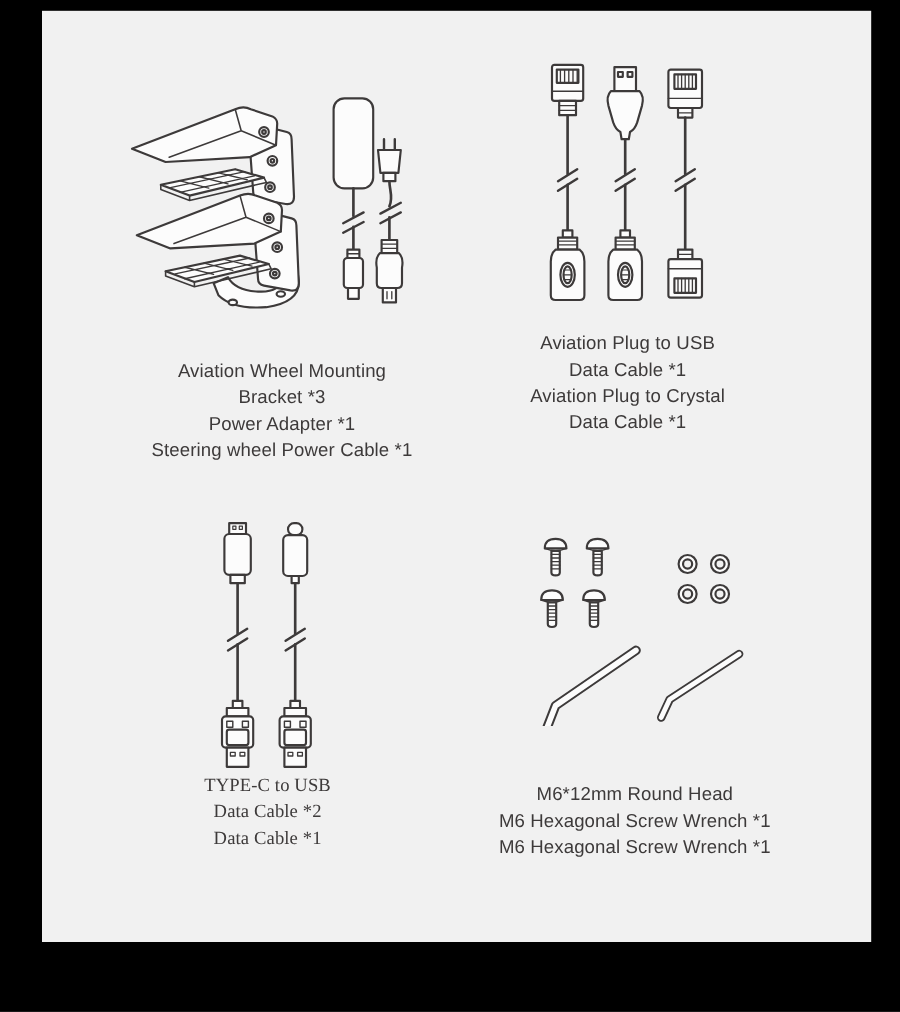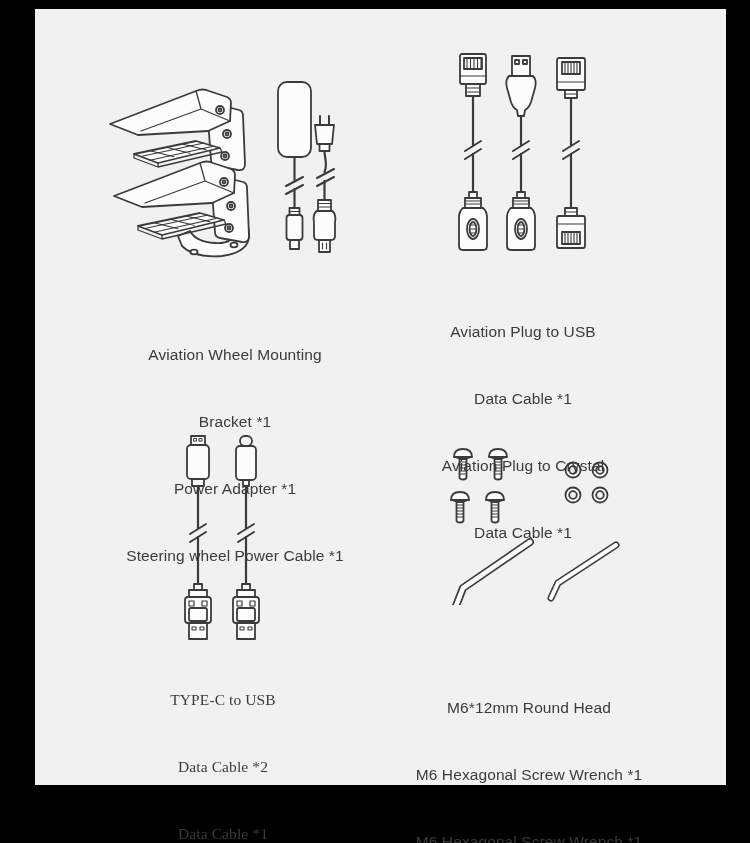--- a/index.html
+++ b/index.html
@@ -2,21 +2,21 @@
 <html><head>
 <meta charset="utf-8">
 <style>
   html,body{margin:0;padding:0;background:#000;}
   .screen{position:relative;width:750px;height:843px;background:#000;overflow:hidden;
           font-family:"Liberation Sans",sans-serif;}
   .panel{position:absolute;left:35px;top:9px;width:691px;height:776px;background:#f1f1f1;}
   .illus{position:absolute;}
   .label{position:absolute;text-align:center;color:#3d3a3a;font-size:15.5px;line-height:22px;
          letter-spacing:.1px;}
-  .label div{white-space:nowrap;margin-top:45px;}
+  .label div{white-space:nowrap;}
   
   #label-steering{left:85px;top:299px;width:300px;}
   #label-aviation{left:417px;top:276px;width:212px;}
   #label-usb{left:118px;top:644px;width:210px;font-family:Liberation Serif, serif;}
   #label-hardware{left:398px;top:652px;width:262px;}
   
   #illus-steering{left:100px;top:80px;}
   #illus-aviation{left:445px;top:50px;}
   #illus-usb{left:170px;top:432px;}
   #illus-hardware{left:440px;top:440px;}
@@ -232,21 +232,21 @@
     <g>
       <path class="ln" d="M90,102 L23,148 L16,166" stroke-width="8"></path>
       <path class="ln" d="M90,102 L23,148 L16,166" stroke="#fcfcfc" stroke-width="4.6"></path>
       <path class="ln" d="M176,105 L118,143 L111,158" stroke-width="7"></path>
       <path class="ln" d="M176,105 L118,143 L111,158" stroke="#fcfcfc" stroke-width="4"></path>
     </g>
   </svg>
 
   <div id="label-steering" class="label">
     <div>Aviation Wheel Mounting</div>
-    <div>Bracket *1</div>
+    <div>Bracket *3</div>
     <div>Power Adapter *1</div>
     <div>Steering wheel Power Cable *1</div>
   </div>
 
   <div id="label-aviation" class="label">
     <div>Aviation Plug to USB</div>
     <div>Data Cable *1</div>
     <div>Aviation Plug to Crystal</div>
     <div>Data Cable *1</div>
   </div>

